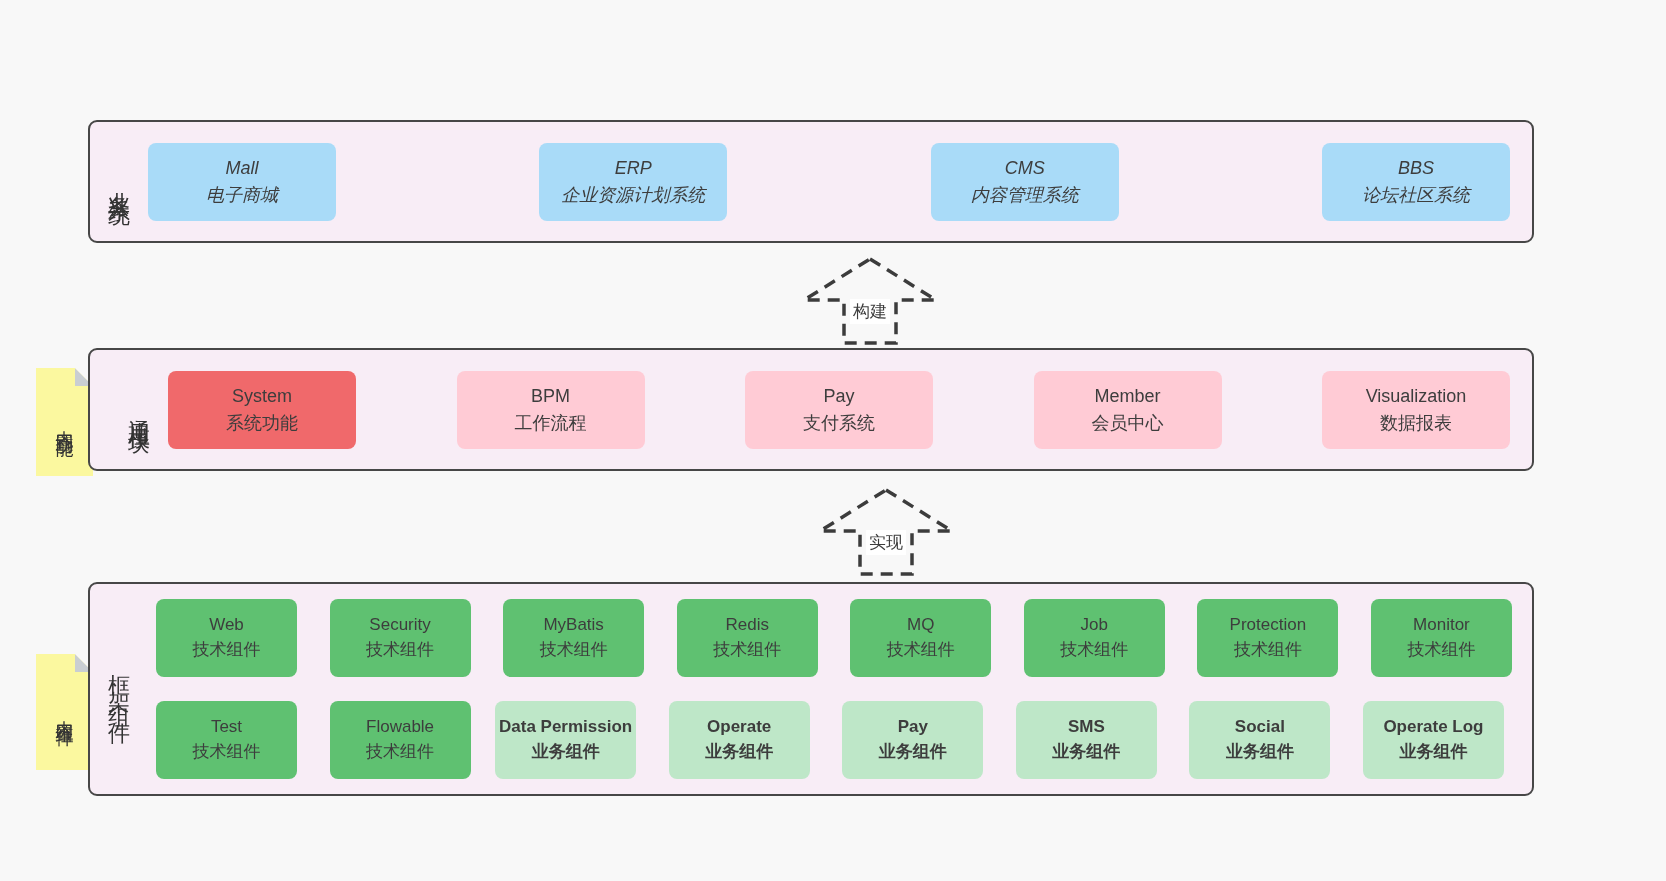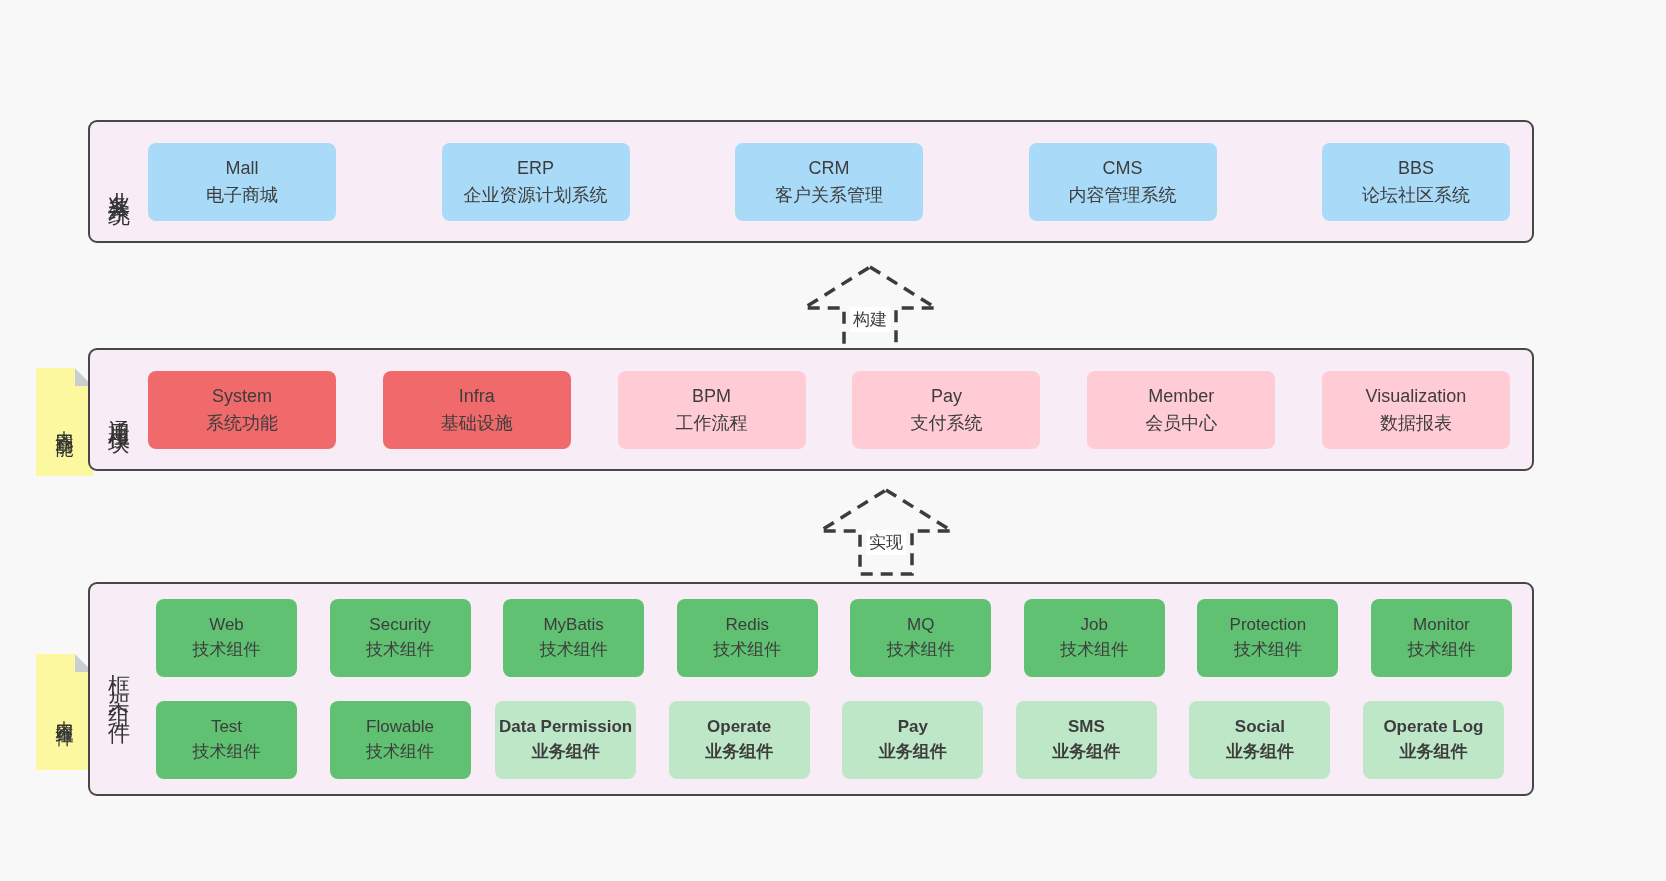--- a/index.html
+++ b/index.html
@@ -13,21 +13,21 @@
   .band{
     position:absolute;left:88px;width:1446px;
     background:#f8edf6;
     border:2px solid #474747;
     border-radius:9px;
     box-sizing:border-box;
     display:flex;
     z-index:2;
   }
   #band-business{top:120px;height:123px;}
-  #band-modules{top:348px;height:123px;}
+  #band-modules{top:348px;height:123px;padding-left:20px;}
   #band-framework{top:582px;height:214px;}
   .band-label{
     width:58px;flex:0 0 58px;
     display:flex;align-items:center;justify-content:center;
   }
   .band-label span{
     writing-mode:vertical-rl;text-orientation:upright;
     font-size:22px;letter-spacing:4px;color:#333;
   }
   #band-framework .band-label span{letter-spacing:16px;}
@@ -45,21 +45,21 @@
   }
   .band-grid{
     flex:1;display:grid;
     grid-template-columns:repeat(8,141px);
     justify-content:space-between;
     align-content:center;
     row-gap:24px;
     padding-right:28px;
   }
   .band-grid .item{width:141px;height:78px;font-size:17px;line-height:1.45;}
-  .blue{background:#a9dbf8;}
+  .blue{background:#a9dbf8;font-style:italic;}
   .red{background:#f0696b;}
   .pink{background:#ffcbd5;}
   .green{background:#5fc171;margin-left:8px;}
   .green-light{background:#bee7c8;font-weight:bold;}
   .note{
     position:absolute;left:36px;width:57px;
     background:#fbf89f;
     z-index:1;
     display:flex;align-items:center;justify-content:center;
   }
@@ -75,21 +75,21 @@
     border-bottom:18px solid #c9ced2;
     border-right:18px solid transparent;
   }
   .note::after{
     content:"";position:absolute;top:0;right:0;
     width:0;height:0;
     border-top:18px solid #f8f8f8;
     border-left:18px solid transparent;
   }
   .arrow{position:absolute;width:140px;height:92px;z-index:1;}
-  #arrow-build{left:800px;top:263px;}
+  #arrow-build{left:800px;top:255px;}
   #arrow-implement{left:816px;top:486px;}
   .arrow svg{display:block;}
   .arrow .arrow-label{
     position:absolute;left:50%;top:44px;transform:translateX(-50%);
     background:#ffffff;
     padding:1px 3px;
     font-size:17px;color:#3d3d3d;
     white-space:nowrap;
   }
 </style>
@@ -111,24 +111,20 @@
   <div class="band-items">
     <div class="item blue">
       <span>Mall</span>
       <span>电子商城</span>
     </div>
     <div class="item blue">
       <span>ERP</span>
       <span>企业资源计划系统</span>
     </div>
     <div class="item blue">
-      <span>CRM</span>
-      <span>客户关系管理</span>
-    </div>
-    <div class="item blue">
       <span>CMS</span>
       <span>内容管理系统</span>
     </div>
     <div class="item blue">
       <span>BBS</span>
       <span>论坛社区系统</span>
     </div>
   </div>
 </div>
 
@@ -141,24 +137,20 @@
 
 <div class="band" id="band-modules">
   <div class="band-label">
     <span>通用模块</span>
   </div>
   <div class="band-items">
     <div class="item red">
       <span>System</span>
       <span>系统功能</span>
     </div>
-    <div class="item red">
-      <span>Infra</span>
-      <span>基础设施</span>
-    </div>
     <div class="item pink">
       <span>BPM</span>
       <span>工作流程</span>
     </div>
     <div class="item pink">
       <span>Pay</span>
       <span>支付系统</span>
     </div>
     <div class="item pink">
       <span>Member</span>

